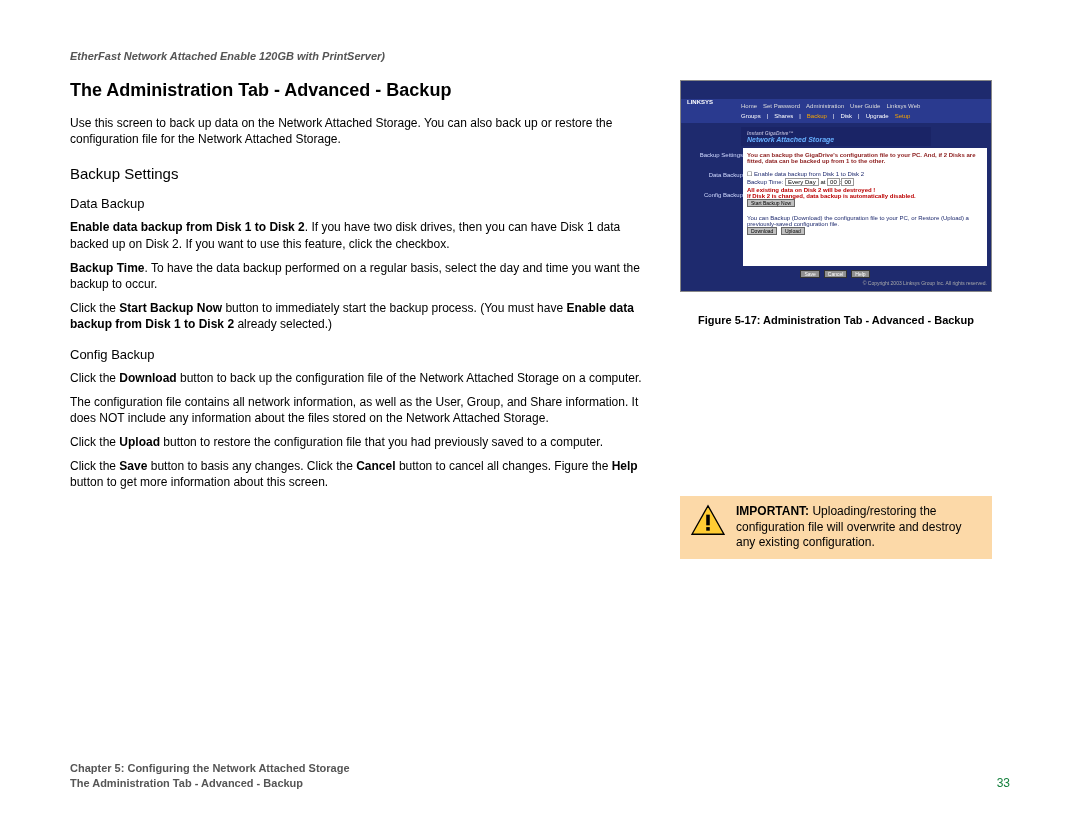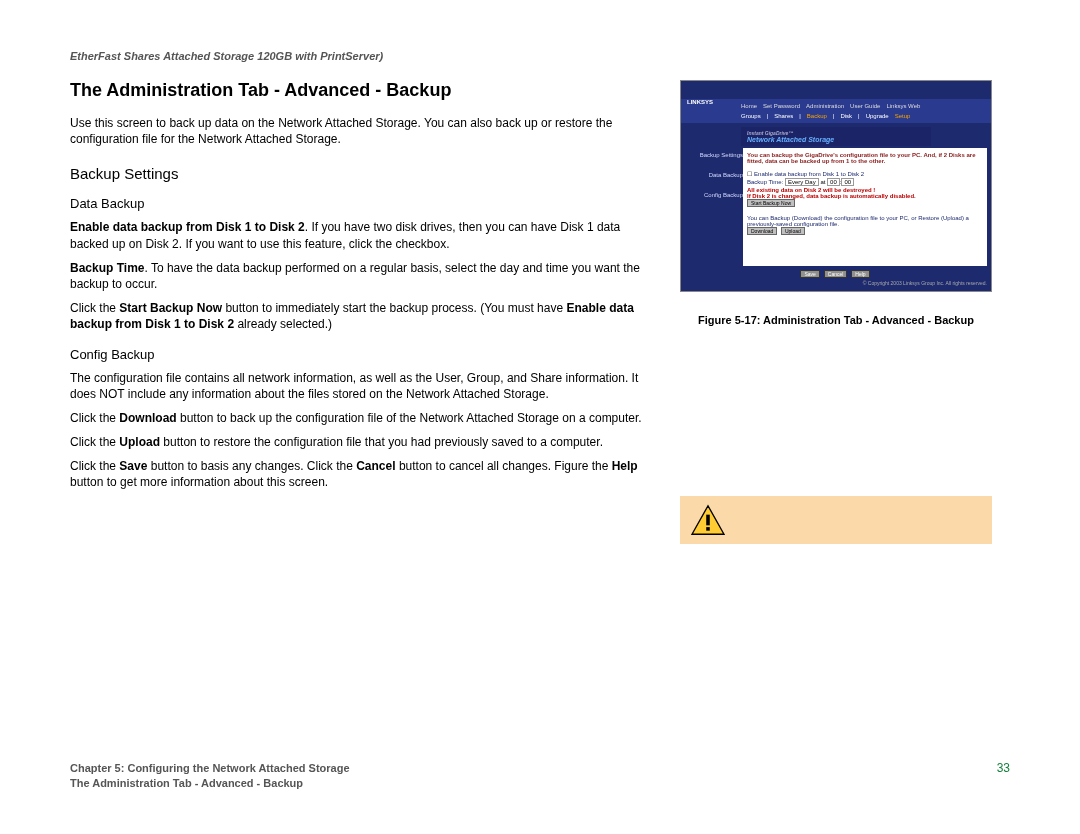--- a/index.html
+++ b/index.html
@@ -172,58 +172,59 @@
   .callout-icon svg { width: 36px; height: 32px; }
   .footer {
     position: absolute;
     bottom: 44px;
     left: 70px;
     right: 70px;
     font-size: 11px;
     color: #555;
     display: flex;
     justify-content: space-between;
+    align-items: flex-end;
   }
   .footer-left {
     line-height: 1.3;
   }
   .footer-chapter { font-weight: bold; font-style: normal; }
   .footer-sub { font-weight: bold; }
   .page-num { font-size: 12px; color: #15803d; }
   strong { font-weight: bold; }
 </style>
 </head>
 <body>
 
 <div class="page">
-  <div class="product-header">EtherFast Shares Attached Storage 120GB with PrintServer)</div>
+  <div class="product-header">EtherFast Network Attached Enable 120GB with PrintServer)</div>
 
   <div class="content-row">
     <div class="left-col">
       <h1 class="page-title">The Administration Tab - Advanced - Backup</h1>
       <p>Use this screen to back up data on the Network Attached Storage. You can also back up or restore the configuration file for the Network Attached Storage.</p>
 
       <h2 class="section">Backup Settings</h2>
 
       <h3 class="subsection">Data Backup</h3>
       <p>
         <strong>Enable data backup from Disk 1 to Disk 2</strong><span>. If you have two disk drives, then you can have Disk 1 data backed up on Disk 2. If you want to use this feature, click the checkbox.</span>
       </p>
       <p>
         <strong>Backup Time</strong><span>. To have the data backup performed on a regular basis, select the day and time you want the backup to occur.</span>
       </p>
       <p>
         <span>Click the </span><strong>Start Backup Now</strong><span> button to immediately start the backup process. (You must have </span><strong>Enable data backup from Disk 1 to Disk 2</strong><span> already selected.)</span>
       </p>
 
       <h3 class="subsection">Config Backup</h3>
+      <p>
+        <span>Click the </span><strong>Download</strong><span> button to back up the configuration file of the Network Attached Storage on a computer.</span>
+      </p>
       <p>The configuration file contains all network information, as well as the User, Group, and Share information. It does NOT include any information about the files stored on the Network Attached Storage.</p>
-      <p>
-        <span>Click the </span><strong>Download</strong><span> button to back up the configuration file of the Network Attached Storage on a computer.</span>
-      </p>
       <p>
         <span>Click the </span><strong>Upload</strong><span> button to restore the configuration file that you had previously saved to a computer.</span>
       </p>
       <p>
         <span>Click the </span><strong>Save</strong><span> button to basis any changes. Click the </span><strong>Cancel</strong><span> button to cancel all changes. Figure the </span><strong>Help</strong><span> button to get more information about this screen.</span>
       </p>
     </div>
 
     <div class="right-col">
       <div class="screenshot">
@@ -279,20 +280,23 @@
       <div class="figure-caption">Figure 5-17: Administration Tab - Advanced - Backup</div>
 
       <div class="callout">
         <div class="callout-icon">
           <svg viewBox="0 0 40 36">
             <polygon points="20,2 38,34 2,34" fill="#ffcc33" stroke="#000" stroke-width="1.5"></polygon>
             <rect x="18" y="12" width="4" height="12" fill="#000"></rect>
             <rect x="18" y="26" width="4" height="4" fill="#000"></rect>
           </svg>
         </div>
+        <div>
+          <strong>IMPORTANT:</strong><span> Uploading/restoring the configuration file will overwrite and destroy any existing configuration.</span>
+        </div>
       </div>
     </div>
   </div>
 
   <div class="footer">
     <div class="footer-left">
       <div class="footer-chapter">Chapter 5: Configuring the Network Attached Storage</div>
       <div class="footer-sub">The Administration Tab - Advanced - Backup</div>
     </div>
     <div class="page-num">33</div>

